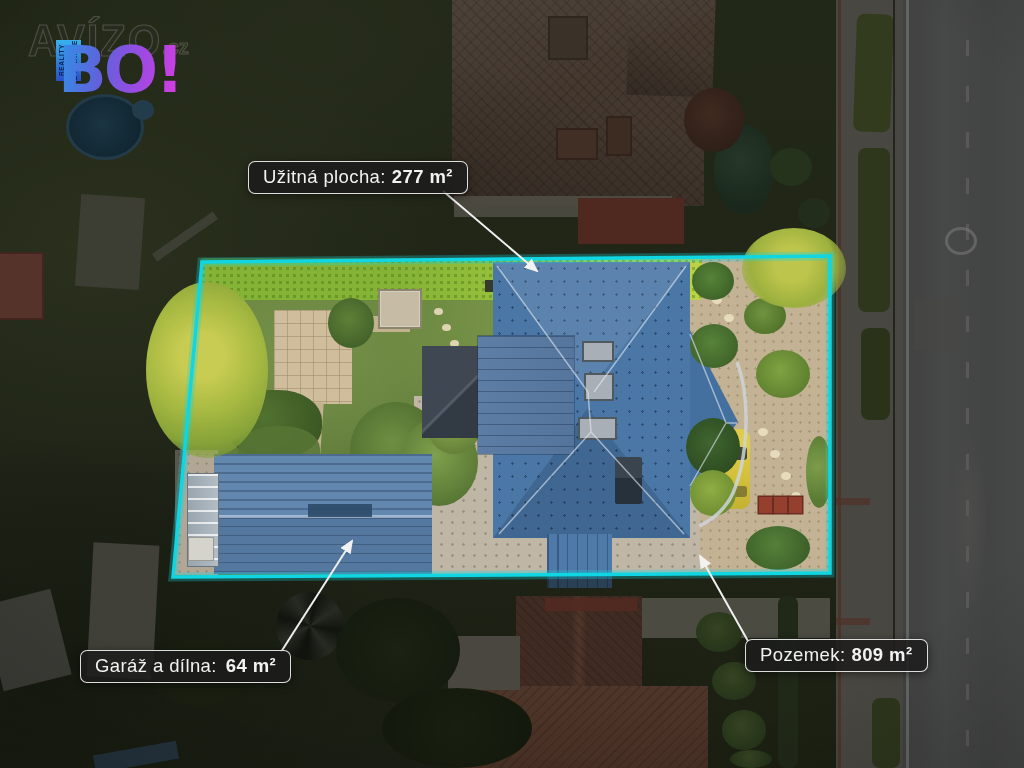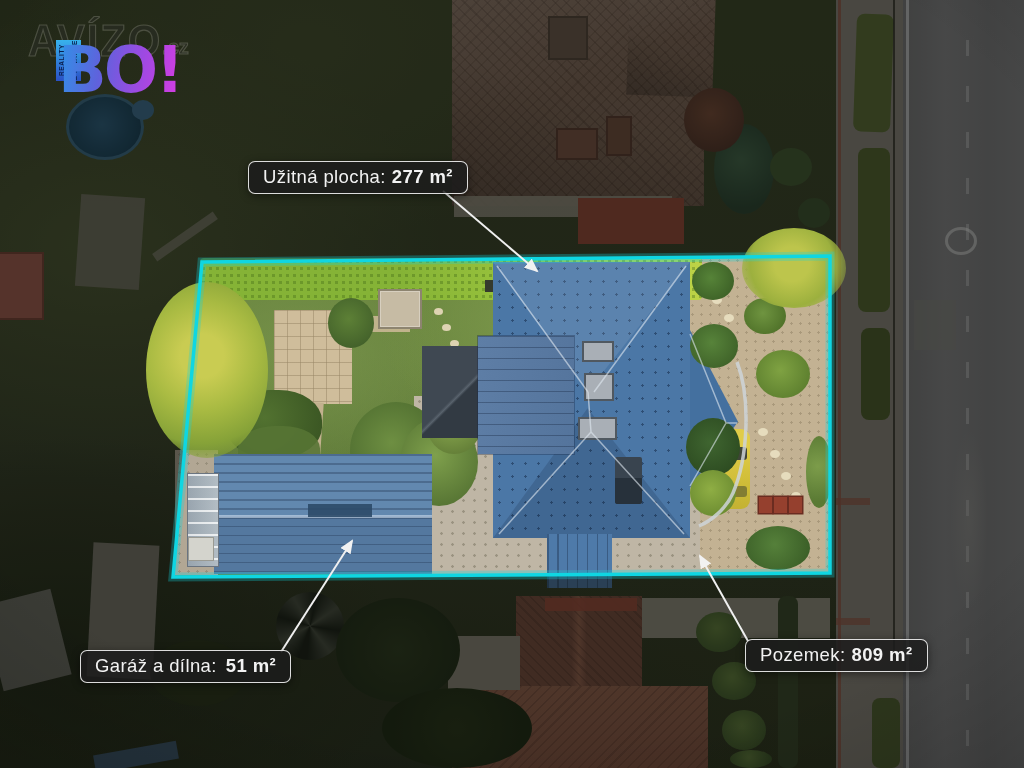--- a/index.html
+++ b/index.html
@@ -339,21 +339,21 @@
     <line x1="281" y1="652" x2="352" y2="541" stroke="#f0f0f0" stroke-width="2" marker-end="url(#arw)"></line>
     <line x1="748" y1="641" x2="700" y2="556" stroke="#f0f0f0" stroke-width="2" marker-end="url(#arw)"></line>
   </svg>
 
   <div id="tag-area" class="tag">
     <span class="t-label">Užitná plocha:</span>
     <span class="t-value">277 m²</span>
   </div>
   <div id="tag-garage" class="tag">
     <span class="t-label">Garáž a dílna:</span>
-    <span class="t-value">51 m²</span>
+    <span class="t-value">64 m²</span>
   </div>
   <div id="tag-plot" class="tag">
     <span class="t-label">Pozemek:</span>
     <span class="t-value">809 m²</span>
   </div>
 
   <div id="logo">
     <div id="avizo"><span>AVÍZO</span><span class="cz">.cz</span></div>
     <div id="bo-block">
       <div id="bo-strip">

